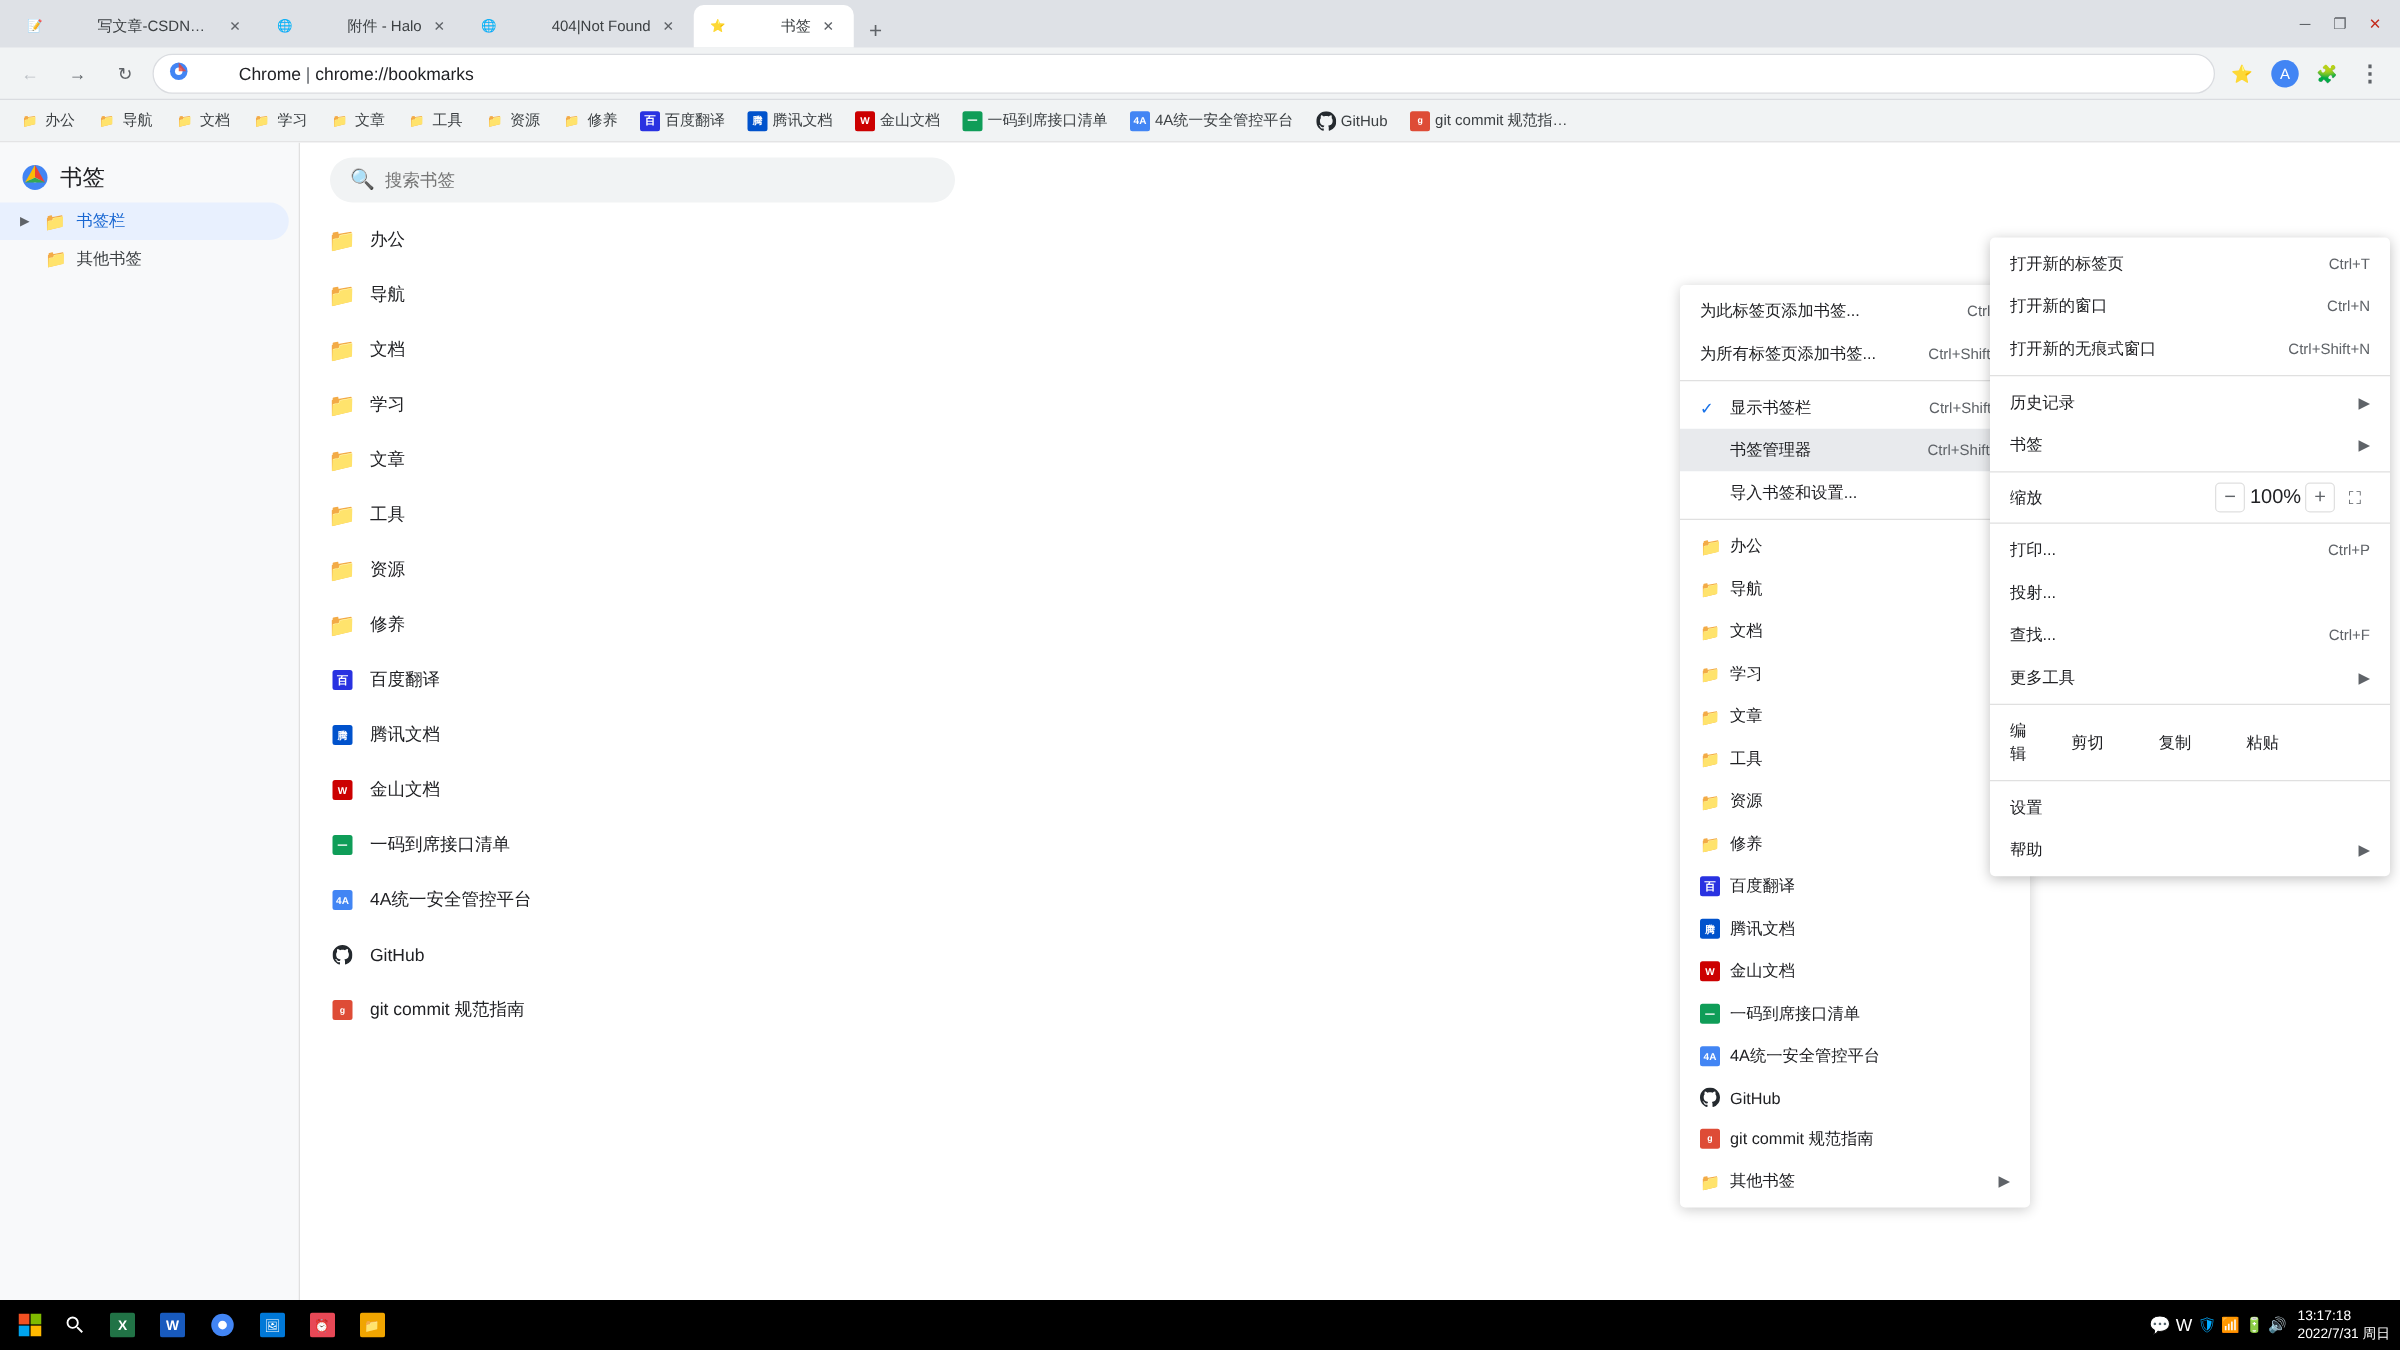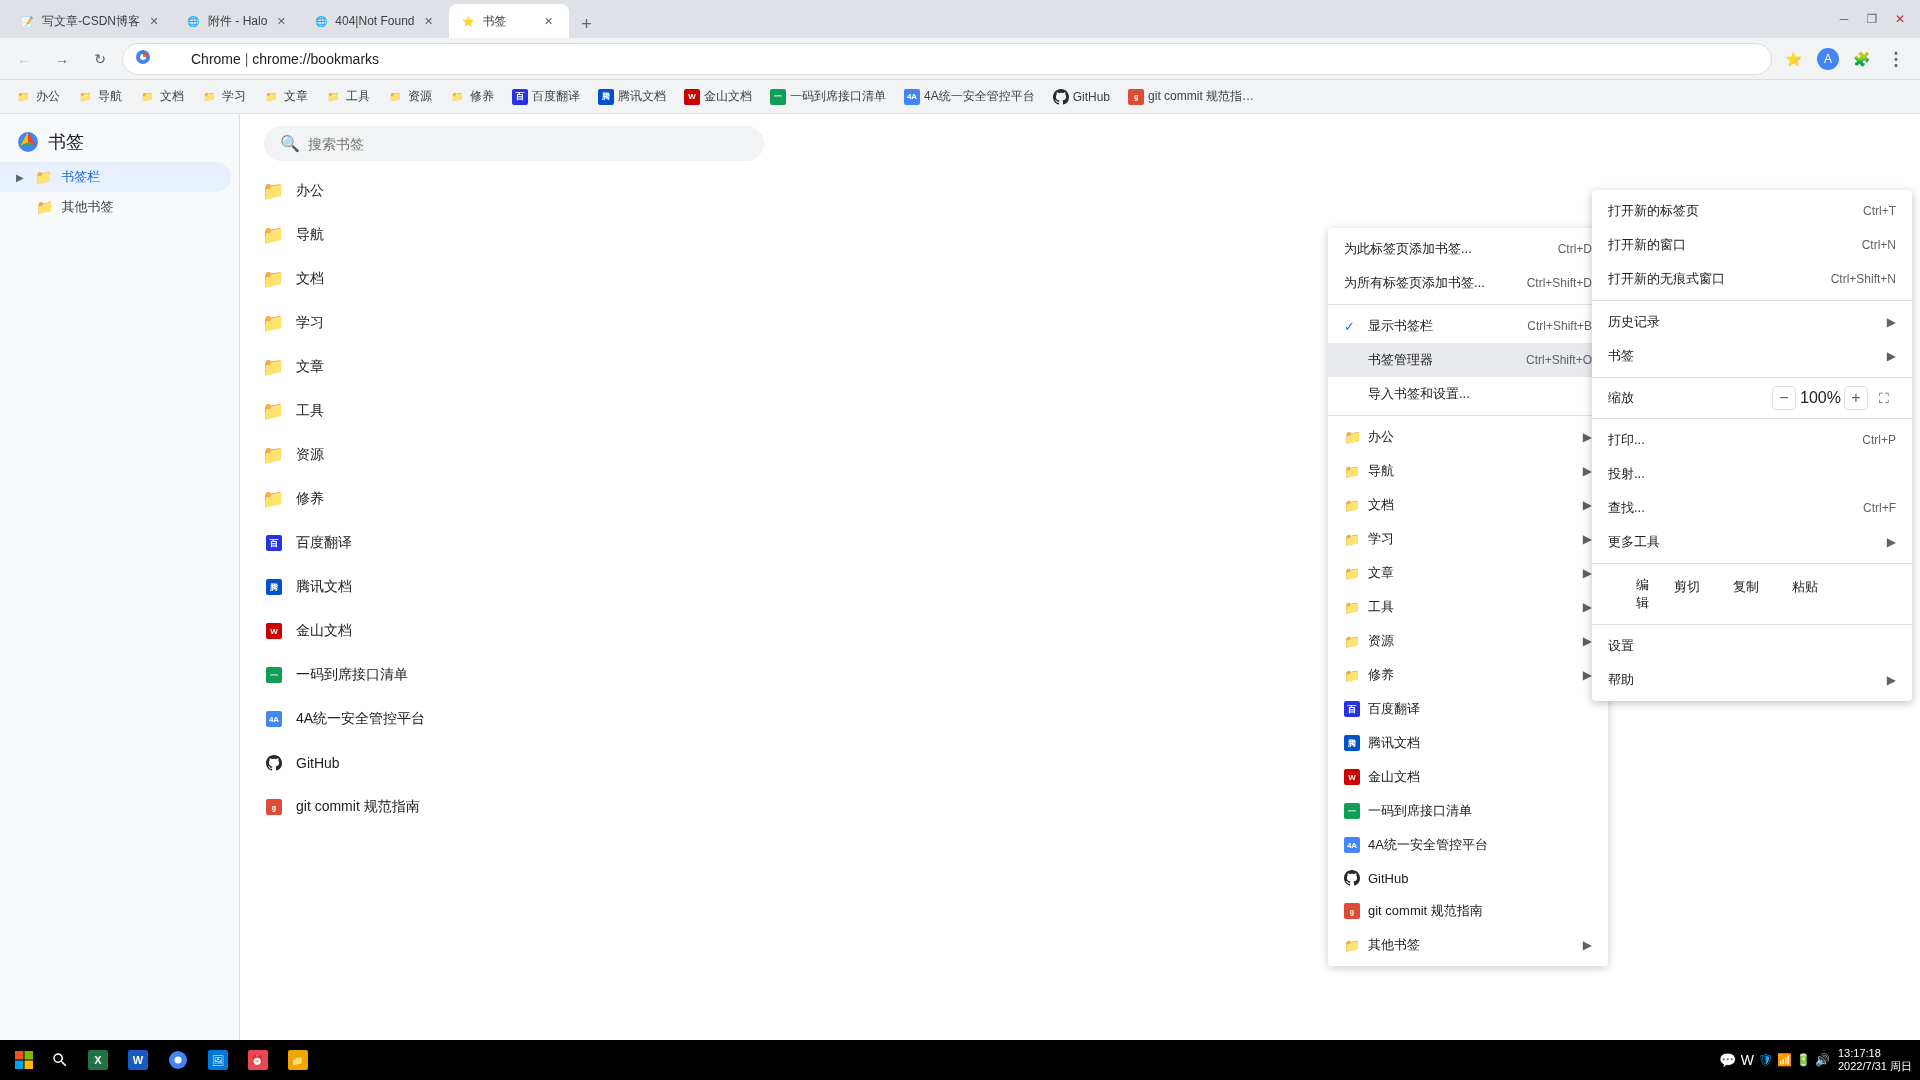--- a/index.html
+++ b/index.html
@@ -7,21 +7,21 @@
 
     
     .browser-window { width: 1920px; height: 1080px; display: flex; flex-direction: column; background: #dee1e6; }
 
     
     .title-bar { height: 38px; background: #dee1e6; display: flex; align-items: center; padding: 0 8px; }
     .tab-strip { display: flex; align-items: flex-end; flex: 1; height: 38px; }
     .tab { display: flex; align-items: center; height: 34px; padding: 0 12px; border-radius: 8px 8px 0 0; font-size: 12px; color: #3c4043; background: transparent; min-width: 120px; max-width: 200px; cursor: pointer; gap: 6px; }
     .tab.active { background: #fff; }
     .tab .tab-favicon { width: 16px; height: 16px; border-radius: 50%; display: flex; align-items: center; justify-content: center; font-size: 10px; flex-shrink: 0; }
-    .tab .tab-title { overflow: hidden; text-overflow: ellipsis; white-space: nowrap; flex: 1; font-size: 12px; }
+    .tab .tab-title { overflow: hidden; text-overflow: ellipsis; white-space: nowrap; flex: 1; font-size: 12px; margin-left: 36px; }
     .tab .tab-close { width: 16px; height: 16px; border-radius: 50%; display: flex; align-items: center; justify-content: center; font-size: 11px; color: #5f6368; cursor: pointer; }
     .new-tab-btn { width: 28px; height: 28px; border-radius: 50%; display: flex; align-items: center; justify-content: center; cursor: pointer; color: #5f6368; font-size: 18px; margin-left: 4px; }
     .window-controls { display: flex; align-items: center; gap: 4px; margin-left: auto; }
     .win-btn { width: 24px; height: 24px; border-radius: 50%; display: flex; align-items: center; justify-content: center; cursor: pointer; color: #5f6368; font-size: 12px; }
 
     
     .toolbar { height: 42px; background: #f1f3f4; display: flex; align-items: center; padding: 0 8px; gap: 6px; border-bottom: 1px solid #dadce0; }
     .nav-btn { width: 32px; height: 32px; border-radius: 50%; display: flex; align-items: center; justify-content: center; cursor: pointer; color: #5f6368; font-size: 14px; }
     .nav-btn.disabled { color: #bdc1c6; cursor: default; }
     .address-bar { flex: 1; height: 32px; background: #fff; border-radius: 16px; display: flex; align-items: center; padding: 0 12px; gap: 8px; border: 1px solid #dadce0; }
@@ -78,21 +78,21 @@
     .zoom-btn { width: 24px; height: 24px; border-radius: 4px; display: flex; align-items: center; justify-content: center; cursor: pointer; color: #5f6368; font-size: 16px; border: 1px solid #e0e0e0; }
     .zoom-value { font-size: 16px; color: #202124; width: 40px; text-align: center; }
     .zoom-expand { width: 24px; height: 24px; display: flex; align-items: center; justify-content: center; cursor: pointer; color: #5f6368; font-size: 14px; }
 
     
     .chrome-menu { position: absolute; top: 76px; right: 8px; background: #fff; border-radius: 4px; box-shadow: 0 2px 10px rgba(0,0,0,0.25); width: 320px; z-index: 200; padding: 4px 0; }
     .chrome-menu-item { display: flex; align-items: center; padding: 8px 16px; cursor: pointer; font-size: 13px; color: #202124; gap: 8px; }
     .chrome-menu-item .shortcut { margin-left: auto; color: #5f6368; font-size: 12px; }
     .chrome-menu-item .arrow { margin-left: auto; color: #5f6368; font-size: 12px; }
     .chrome-menu-divider { border-top: 1px solid #e0e0e0; margin: 4px 0; }
-    .edit-row { display: flex; align-items: flex-start; gap: 1px; padding: 4px 8px; margin-left: 28px; }
+    .edit-row { display: flex; align-items: center; gap: 12px; padding: 4px 8px; }
     .edit-label { font-size: 13px; color: #202124; padding: 4px 8px; flex: 0; }
     .edit-btn { padding: 6px 16px; font-size: 13px; color: #202124; cursor: pointer; border-radius: 4px; }
 
     
     .taskbar { height: 40px; background: #000; display: flex; align-items: center; padding: 0 8px; gap: 4px; position: absolute; bottom: 0; width: 100%; }
     .taskbar-start { width: 32px; height: 32px; display: flex; align-items: center; justify-content: center; cursor: pointer; }
     .taskbar-search { width: 32px; height: 32px; display: flex; align-items: center; justify-content: center; cursor: pointer; color: #fff; }
     .taskbar-app { width: 36px; height: 36px; display: flex; align-items: center; justify-content: center; cursor: pointer; border-radius: 4px; }
     .taskbar-right { margin-left: auto; display: flex; align-items: center; gap: 8px; color: #fff; font-size: 12px; }
     .taskbar-time { display: flex; flex-direction: column; align-items: flex-start; font-size: 11px; color: #fff; }
@@ -400,21 +400,21 @@
         <div class="bookmark-list-item">
           <div class="bm-icon">
               <span class="bm-favicon git-icon">g</span>
             </div>
           <span class="bm-name">git commit 规范指南</span>
           <div class="bm-more">⋮</div>
         </div>
       </div>
     </div>
 
-    <div class="bookmarks-dropdown" style="top:114px; right:312px;">
+    <div class="bookmarks-dropdown" style="top:114px; right:296px;">
       <div class="dropdown-item">
         <span>为此标签页添加书签...</span>
         <span class="shortcut">Ctrl+D</span>
       </div>
       <div class="dropdown-item">
         <span>为所有标签页添加书签...</span>
         <span class="shortcut">Ctrl+Shift+D</span>
       </div>
       <div class="dropdown-section"></div>
       <div class="dropdown-item">

